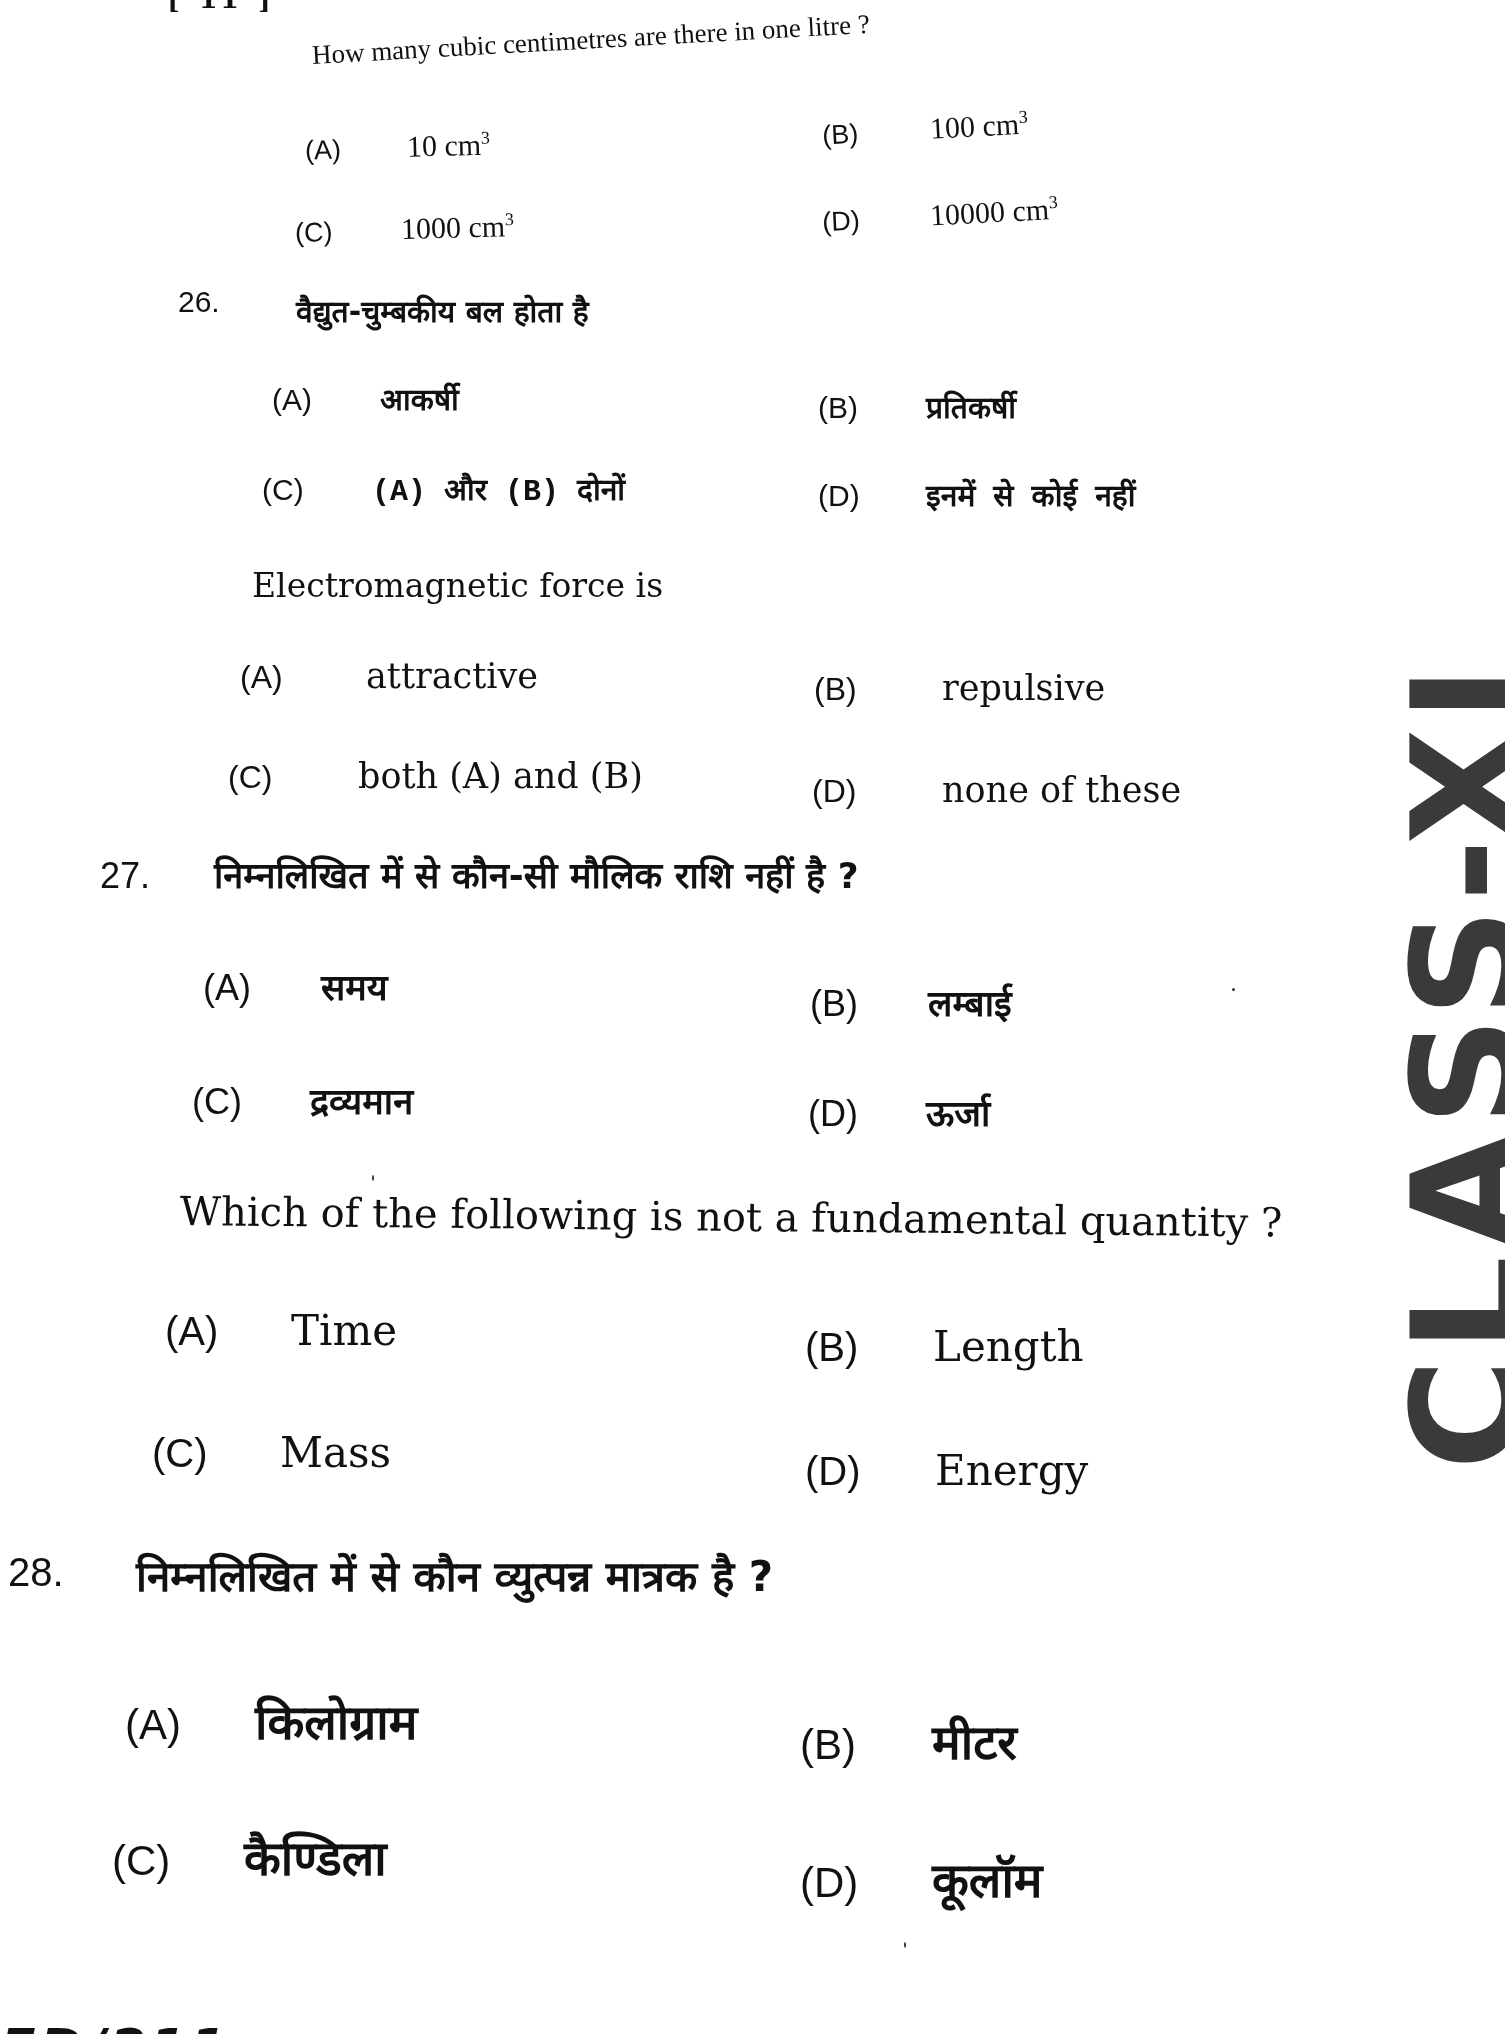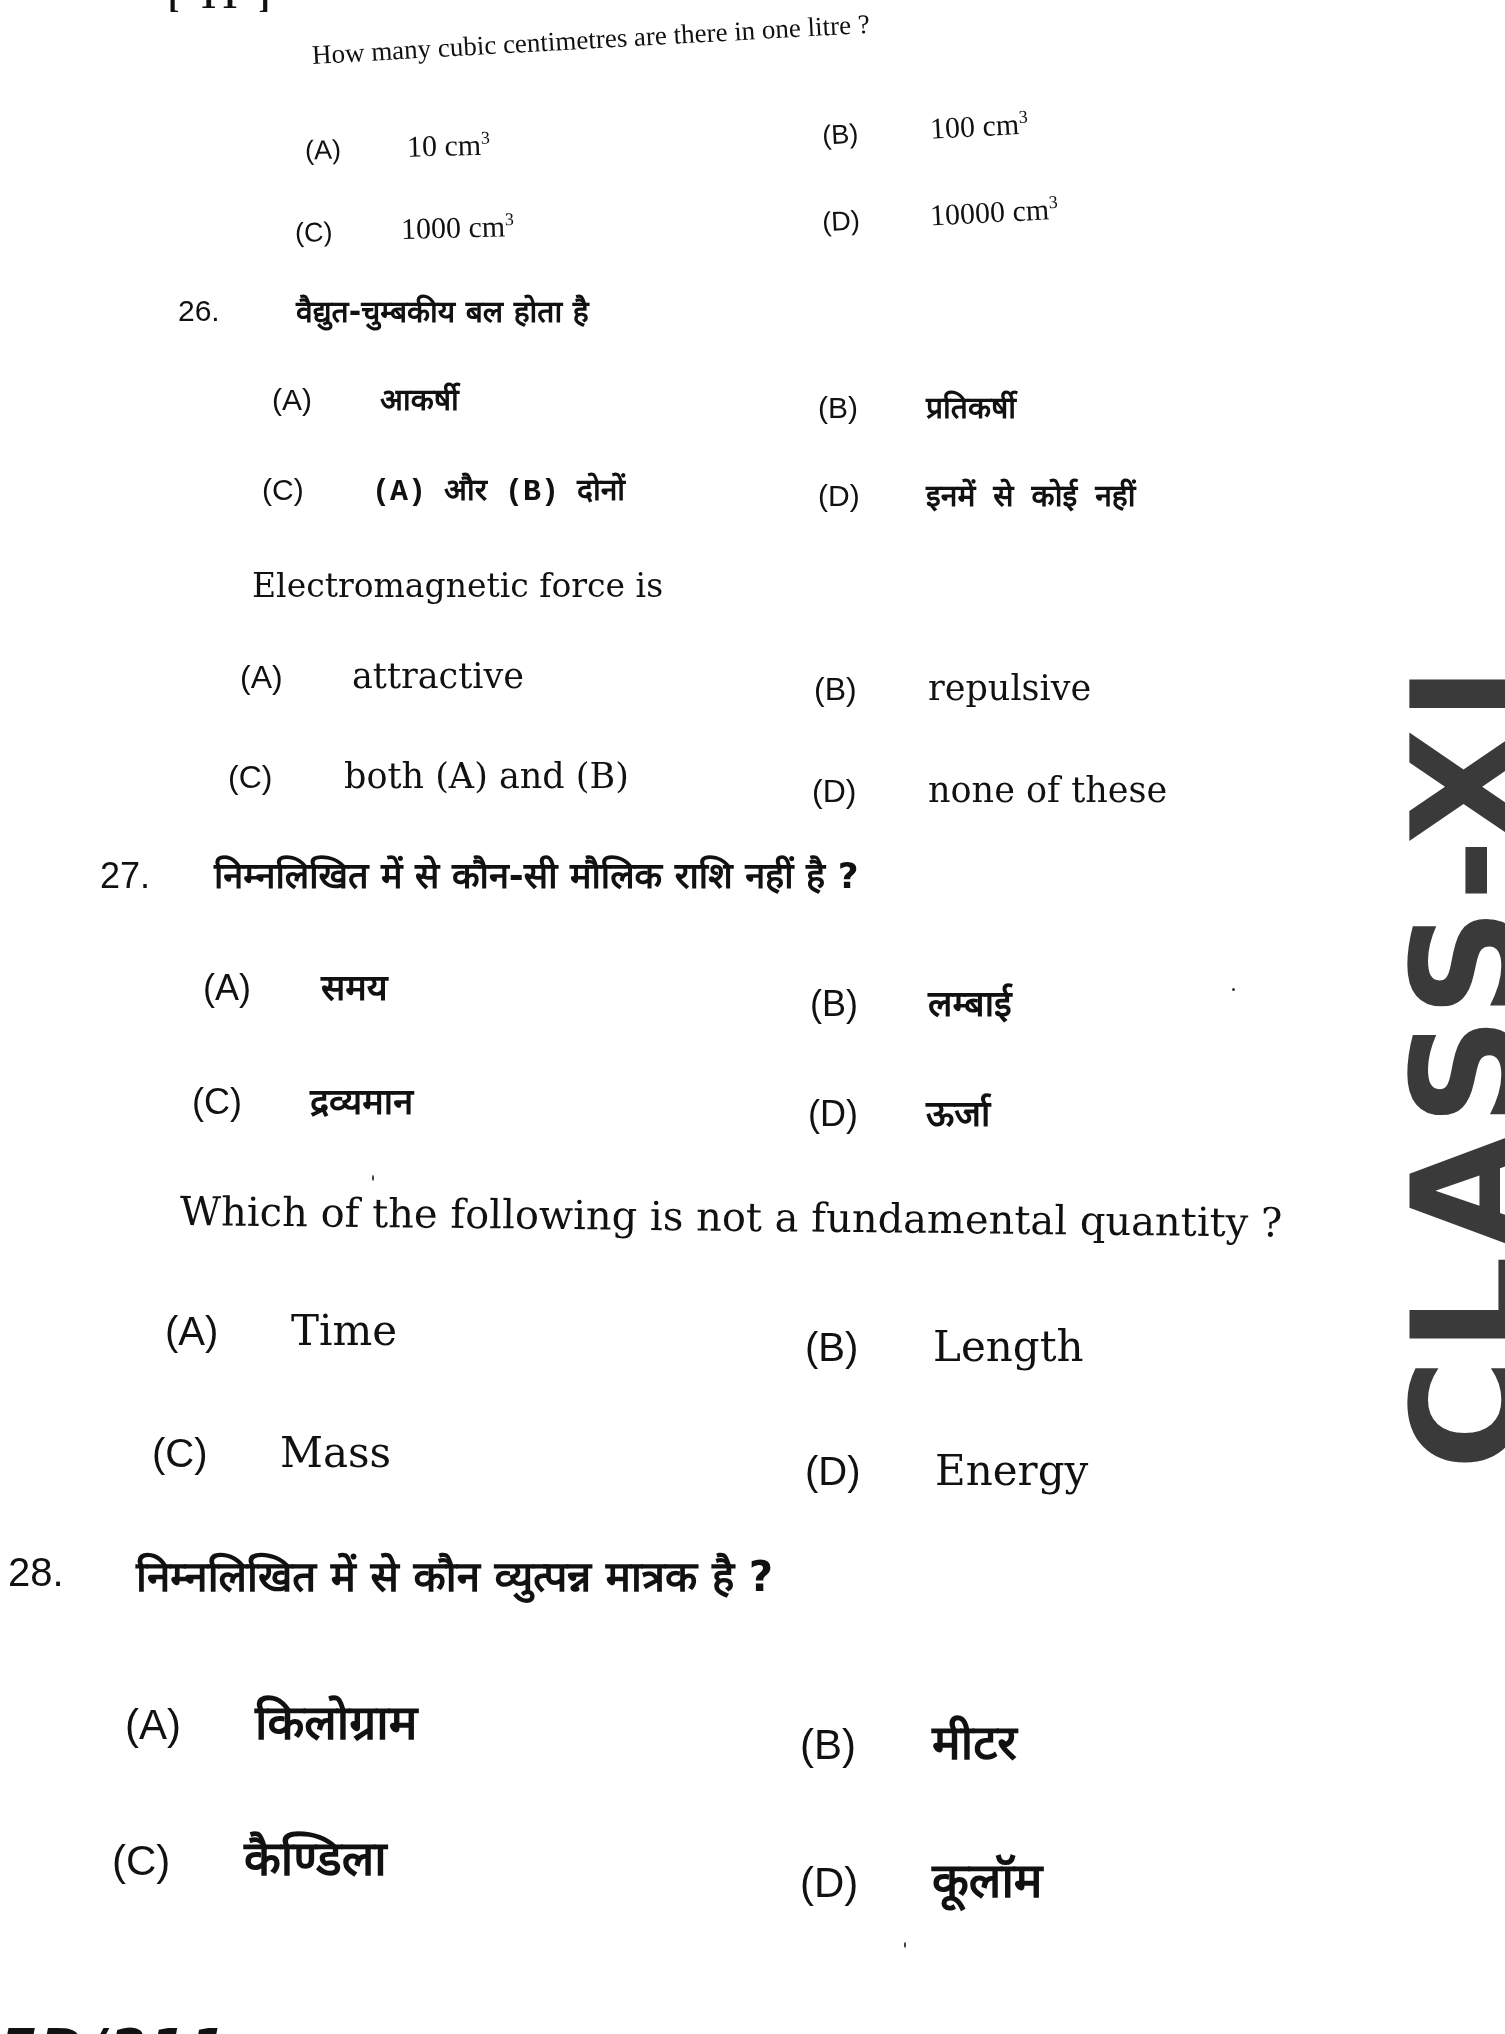--- a/index.html
+++ b/index.html
@@ -58,21 +58,21 @@
     .q25 .stem-en { font-size: 27px; font-family: "Liberation Serif", serif; }
     .q25 .opt-letter { font-size: 27px; }
     .q25 .opt-text-en { font-size: 30px; font-family: "Liberation Serif", serif; }
 
     
     .q26 .qnum { font-size: 30px; }
     .q26 .stem-hi { font-size: 30px; }
     .q26 .opt-letter { font-size: 30px; }
     .q26 .opt-text-hi { font-size: 30px; }
     .q26 .stem-en { font-size: 33px; }
-    .q26 .opt-text-en { font-size: 35px; }
+    .q26 .opt-text-en { font-size: 35px; margin-left: 14px; }
 
     
     .q27 .qnum { font-size: 36px; }
     .q27 .stem-hi { font-size: 36px; }
     .q27 .opt-letter { font-size: 36px; }
     .q27 .opt-text-hi { font-size: 36px; }
     .q27 .stem-en { font-size: 40px; }
     .q27 .opt-text-en { font-size: 42px; }
 
     
@@ -119,21 +119,21 @@
     <span class="opt-letter" style="width:106px;">(C)</span>
     <span class="opt-text-en"><span>1000 cm</span><sup>3</sup></span>
   </div>
   <div class="abs option" style="left:822px; top:198px; transform: rotate(-3deg);">
     <span class="opt-letter" style="width:108px;">(D)</span>
     <span class="opt-text-en"><span>10000 cm</span><sup>3</sup></span>
   </div>
 </div>
 
 <div class="q26">
-  <div class="abs qnum" style="left:178px; top:294px;">26.</div>
+  <div class="abs qnum" style="left:178px; top:285px;">26.</div>
   <div class="abs stem-hi" style="left:296px; top:290px;">वैद्युत-चुम्बकीय बल होता है</div>
 
   <div class="abs option" style="left:272px; top:378px;">
     <span class="opt-letter" style="width:108px;">(A)</span>
     <span class="opt-text-hi">आकर्षी</span>
   </div>
   <div class="abs option" style="left:818px; top:386px;">
     <span class="opt-letter" style="width:108px;">(B)</span>
     <span class="opt-text-hi">प्रतिकर्षी</span>
   </div>

